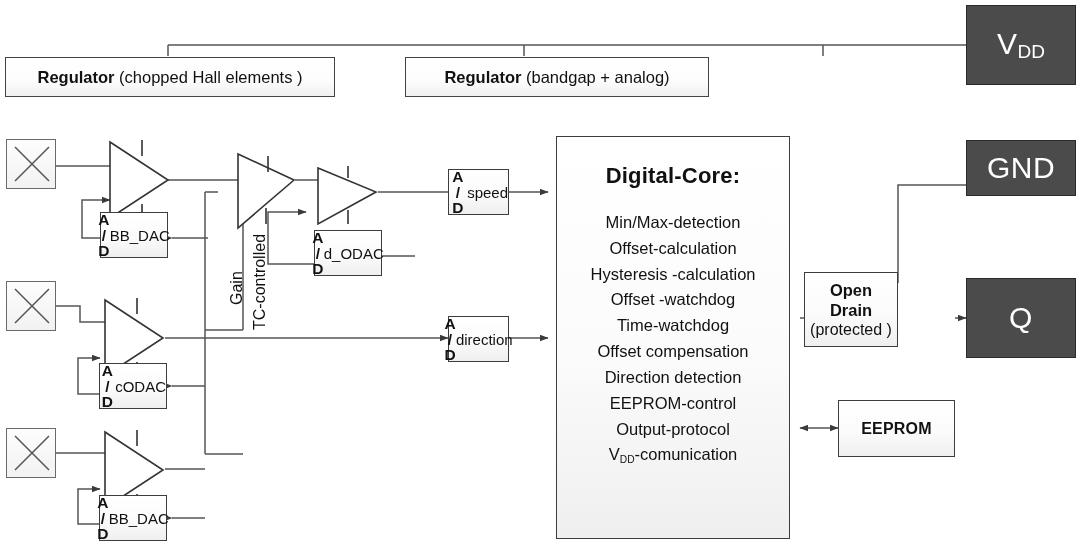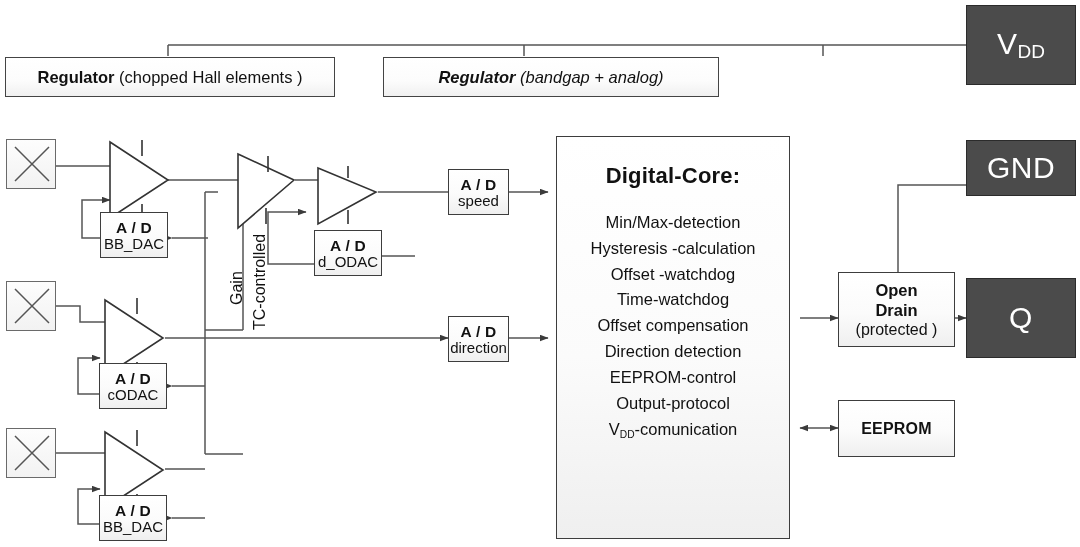--- a/index.html
+++ b/index.html
@@ -27,21 +27,21 @@
   }
   .hall{
     background:linear-gradient(to bottom,#fdfdfd 0%,#f2f2f2 100%);
     border:1.4px solid #6a6a6a;
   }
 
   .reg-label{font-size:16.5px;line-height:1.1;white-space:nowrap;}
   .reg-label b{font-weight:bold;}
   .reg-label span{font-weight:normal;}
 
-  .ad-box{flex-direction:column;line-height:1.02;padding-top:1px;}
+  .ad-box{flex-direction:row;line-height:1.02;padding-top:1px;}
   .ad-top{font-size:15.5px;font-weight:bold;letter-spacing:.3px;}
   .ad-bot{font-size:15px;font-weight:normal;}
 
   .core-title{font-size:22px;font-weight:bold;letter-spacing:.2px;}
   .core-list{font-size:16.5px;line-height:1.565;font-weight:normal;}
   .core-inner{position:absolute;left:0;right:0;top:26px;display:flex;
               flex-direction:column;align-items:center;}
   .core-gap{height:21px;}
 
   .dark-label{font-size:30px;font-weight:normal;letter-spacing:.5px;}
@@ -134,21 +134,21 @@
     </g>
   </svg>
 
   <div class="box regbox" style="left:5px;top:57px;width:330px;height:40px;">
     <div class="reg-label">
       <b>Regulator</b>
       <span>(chopped Hall elements )</span>
     </div>
   </div>
 
-  <div class="box regbox" style="left:383px;top:57px;width:336px;height:40px;font-style:italic;">
+  <div class="box regbox" style="left:405px;top:57px;width:304px;height:40px;">
     <div class="reg-label">
       <b>Regulator</b>
       <span>(bandgap + analog)</span>
     </div>
   </div>
 
 
   <div class="box darkbox" style="left:966px;top:5px;width:110px;height:80px;">
     <div class="dark-label">
       <span>V</span><span class="sub">DD</span>
@@ -236,35 +236,36 @@
 
   <div class="vlabel" style="left:228px;top:305px;">Gain</div>
   <div class="vlabel" style="left:251px;top:330px;">TC-controlled</div>
 
   <div class="box lightbox" style="left:556px;top:136px;width:234px;height:403px;display:block;text-align:center;">
     <div class="core-inner">
       <div class="core-title">Digital-Core:</div>
       <div class="core-gap"></div>
       <div class="core-list">
         <div>Min/Max-detection</div>
+        <div>Offset-calculation</div>
         <div>Hysteresis -calculation</div>
         <div>Offset -watchdog</div>
         <div>Time-watchdog</div>
         <div>Offset compensation</div>
         <div>Direction detection</div>
         <div>EEPROM-control</div>
         <div>Output-protocol</div>
         <div>
           <span>V</span><span class="sub">DD</span><span>-comunication</span>
         </div>
       </div>
     </div>
   </div>
 
-  <div class="box lightbox od-text" style="left:838px;top:272px;width:117px;height:75px;">
+  <div class="box lightbox od-text" style="left:804px;top:272px;width:94px;height:75px;">
     <div class="od-1">Open</div>
     <div class="od-2">Drain</div>
     <div class="od-3">(protected )</div>
   </div>
 
   <div class="box lightbox" style="left:838px;top:400px;width:117px;height:57px;">
     <div class="eeprom-text">EEPROM</div>
   </div>
 
 </div>

